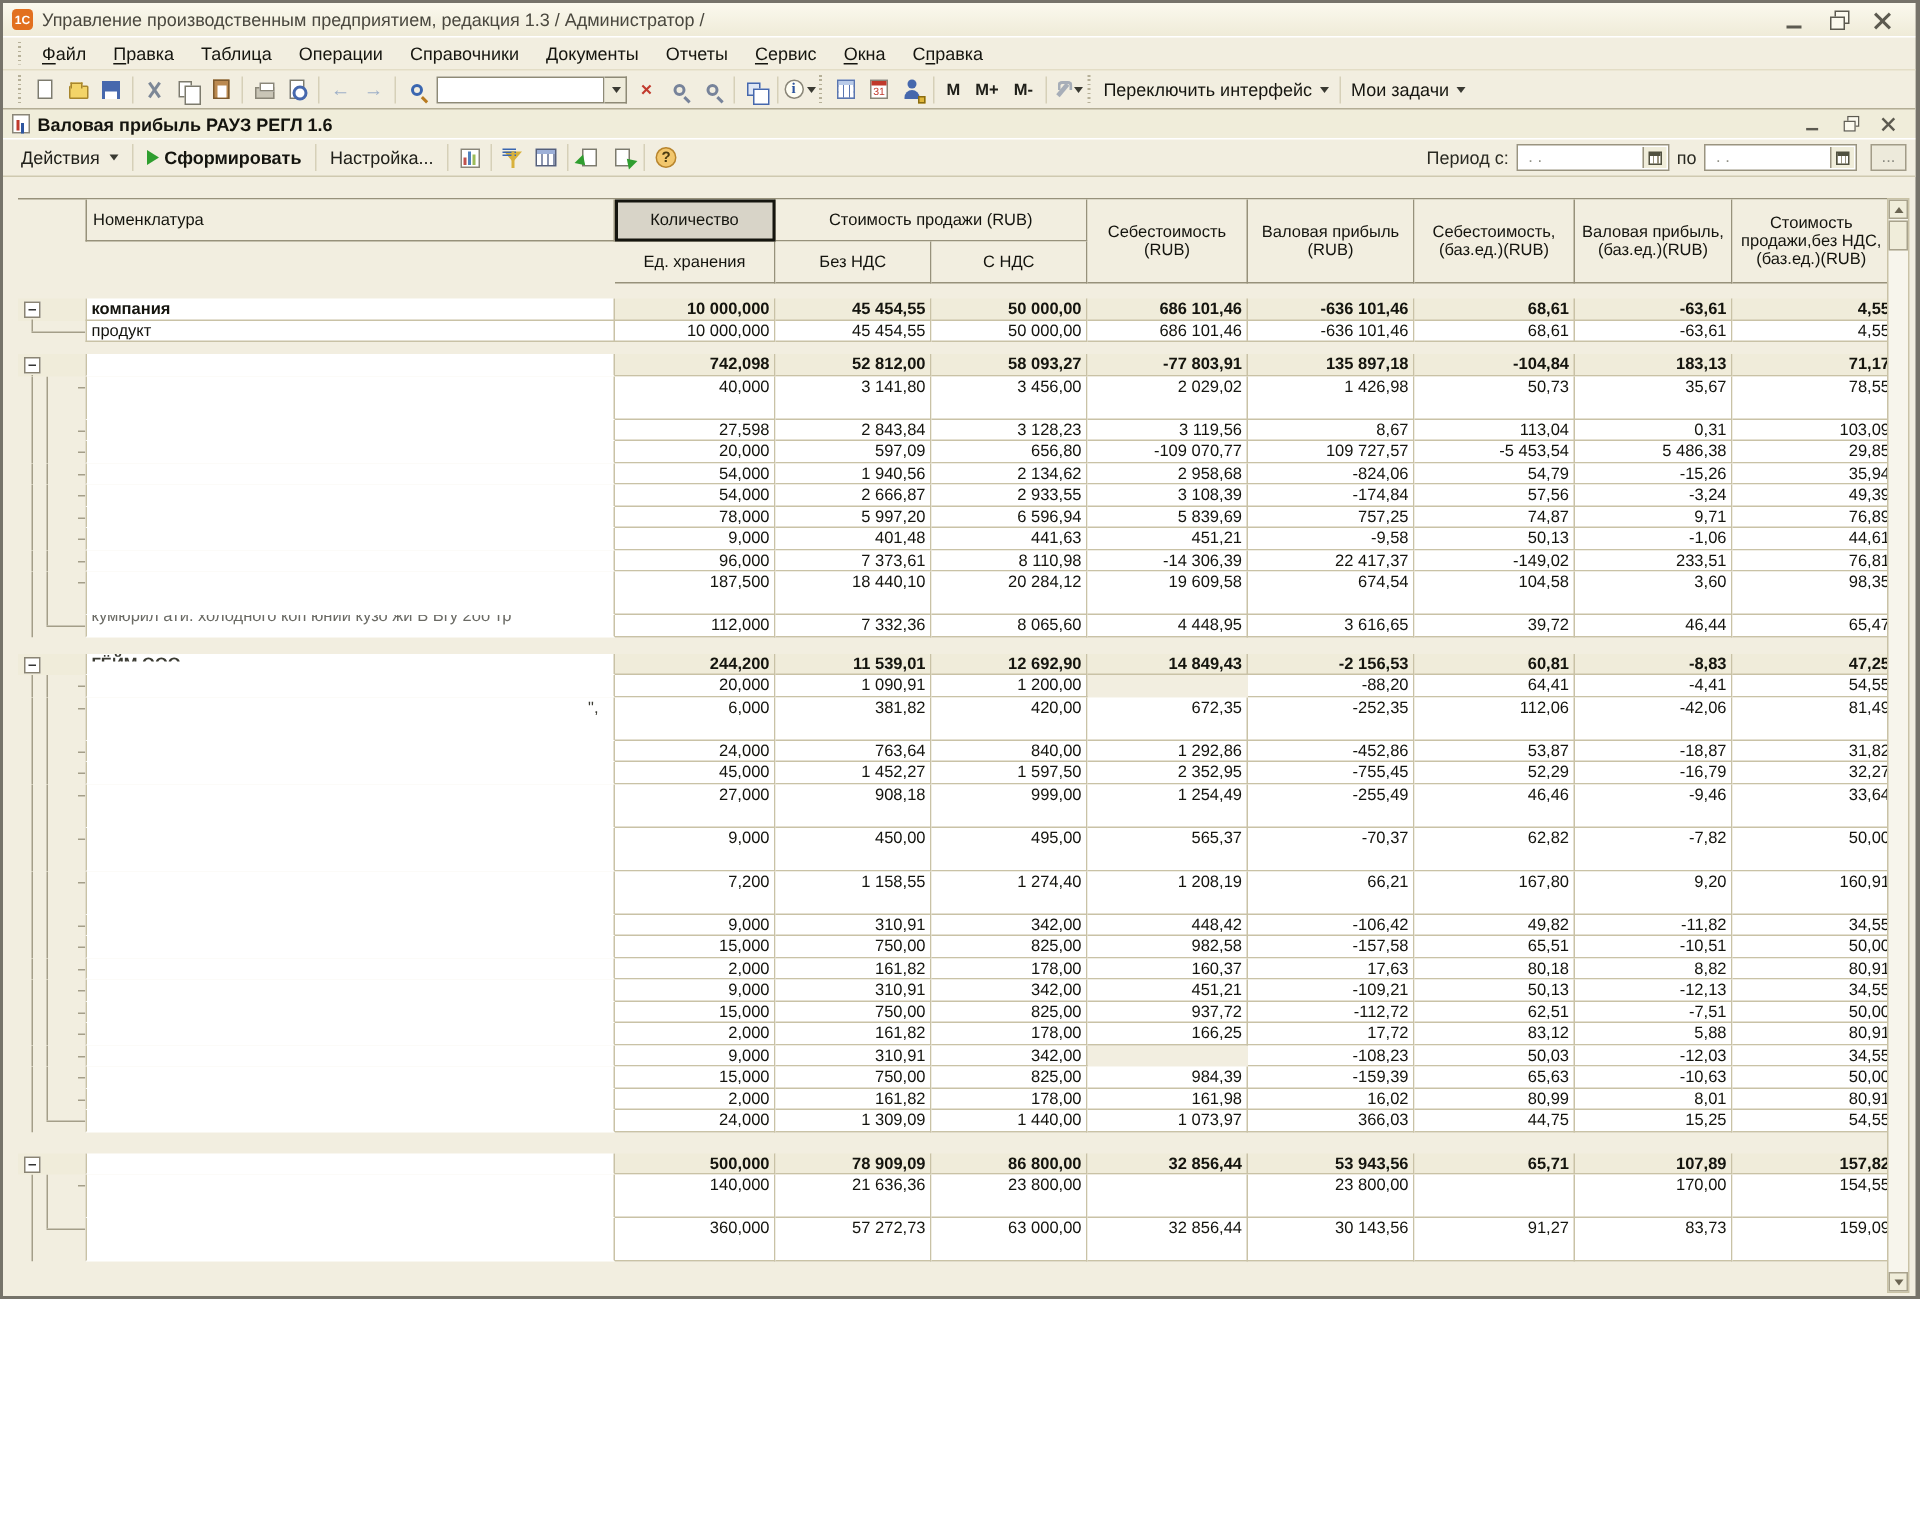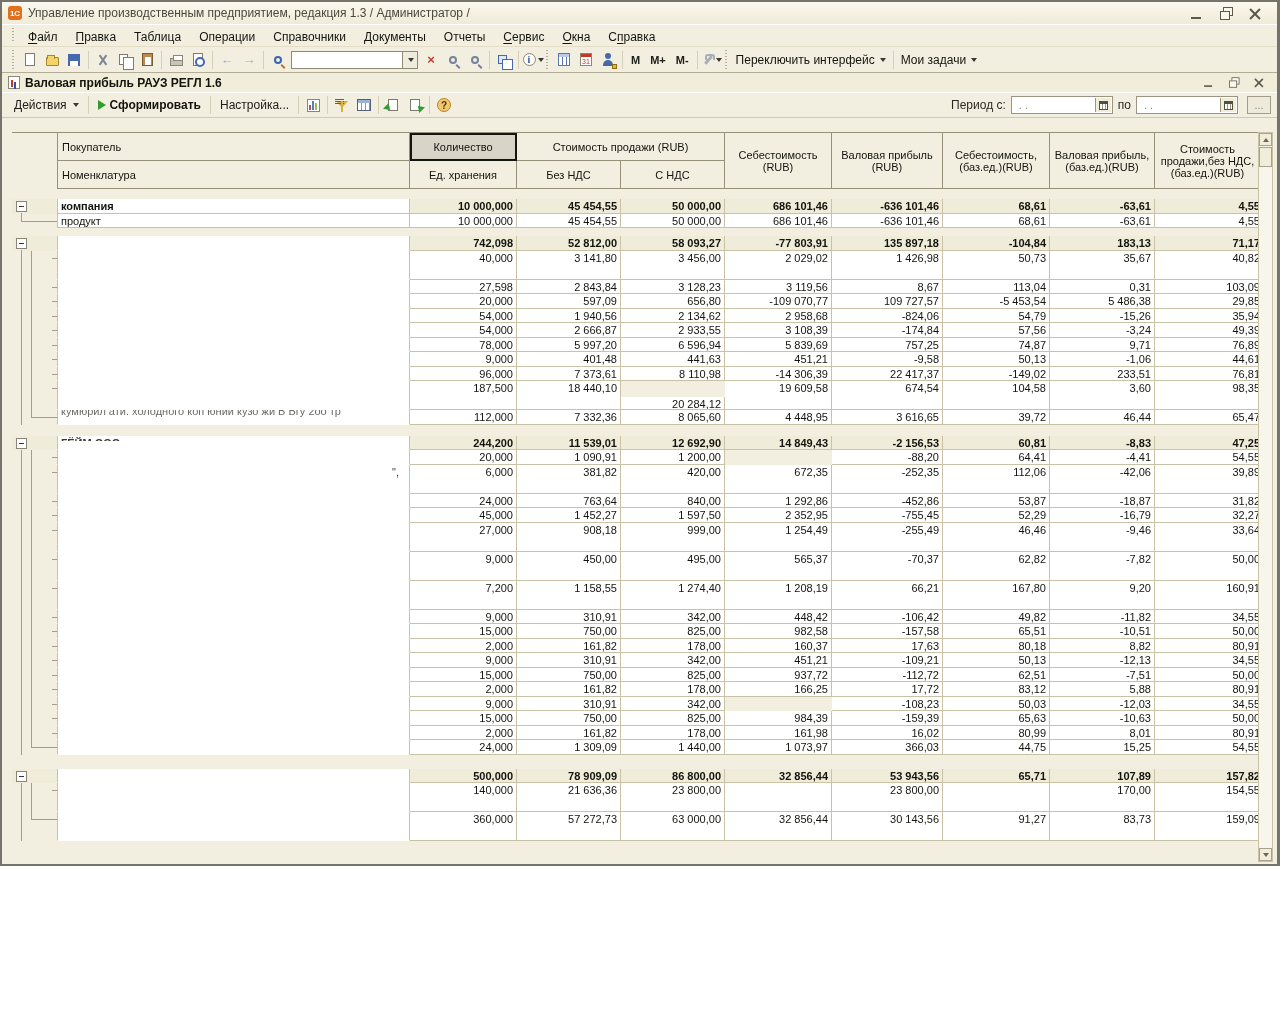--- a/index.html
+++ b/index.html
@@ -346,21 +346,20 @@
           </div>
       </div>
       <div class="morebtn">...</div>
     </div>
   </div>
 
   <div class="grid">
     <div class="thead">
       <div class="tree-h"></div>
       <div class="hcol" style="width:353px">
-        <div class="hc h-left" style="width:353px">Покупатель</div>
         <div class="hc h-left" style="width:353px">Номенклатура</div>
       </div>
       <div class="hcol" style="width:107px">
         <div class="hc sel" style="width:107px">Количество</div>
         <div class="hc" style="width:107px">Ед. хранения</div>
       </div>
       <div class="hcol" style="width:208px">
         <div class="hc" style="width:208px">Стоимость продажи (RUB)</div>
         <div class="hrow">
           <div class="hc" style="width:104px">Без НДС</div>
@@ -428,21 +427,21 @@
             <div class="tick"></div>
           </div>
           <div class="tcell namecell nb" style="width: 353px;"></div>
           <div class="tcell num" style="width: 107px;">40,000</div>
           <div class="tcell num" style="width: 104px;">3 141,80</div>
           <div class="tcell num" style="width: 104px;">3 456,00</div>
           <div class="tcell num" style="width: 107px;">2 029,02</div>
           <div class="tcell num" style="width: 111px;">1 426,98</div>
           <div class="tcell num" style="width: 107px;">50,73</div>
           <div class="tcell num" style="width: 105px;">35,67</div>
-          <div class="tcell num" style="width: 106px; padding-right: 0px;">40,82</div>
+          <div class="tcell num" style="width: 106px; padding-right: 0px;">78,55</div>
         </div>
         <div class="trow" style="height: 14.5px;">
           <div class="tcell tree">
             <div class="l1"></div>
             <div class="l1 l2"></div>
             <div class="tick"></div>
           </div>
           <div class="tcell namecell nb" style="width: 353px;"></div>
           <div class="tcell num" style="width: 107px;">27,598</div>
           <div class="tcell num" style="width: 104px;">2 843,84</div>
@@ -551,21 +550,21 @@
         </div>
         <div class="trow" style="height: 29px;">
           <div class="tcell tree">
             <div class="l1"></div>
             <div class="l1 l2"></div>
             <div class="tick"></div>
           </div>
           <div class="tcell namecell nb" style="width: 353px;"></div>
           <div class="tcell num" style="width: 107px;">187,500</div>
           <div class="tcell num" style="width: 104px;">18 440,10</div>
-          <div class="tcell num" style="width: 104px; margin-top: 16px;">20 284,12</div>
+          <div class="tcell num" style="width: 104px;">20 284,12</div>
           <div class="tcell num" style="width: 107px;">19 609,58</div>
           <div class="tcell num" style="width: 111px;">674,54</div>
           <div class="tcell num" style="width: 107px;">104,58</div>
           <div class="tcell num" style="width: 105px;">3,60</div>
           <div class="tcell num" style="width: 106px; padding-right: 0px;">98,35</div>
         </div>
         <div class="trow" style="height: 14.5px;">
           <div class="tcell tree">
             <div class="l1"></div>
             <div class="l1 l2 half"></div>
@@ -628,21 +627,21 @@
           <div class="tcell namecell nb" style="width: 353px;">
             <div class="quote">",</div>
           </div>
           <div class="tcell num" style="width: 107px;">6,000</div>
           <div class="tcell num" style="width: 104px;">381,82</div>
           <div class="tcell num" style="width: 104px;">420,00</div>
           <div class="tcell num" style="width: 107px;">672,35</div>
           <div class="tcell num" style="width: 111px;">-252,35</div>
           <div class="tcell num" style="width: 107px;">112,06</div>
           <div class="tcell num" style="width: 105px;">-42,06</div>
-          <div class="tcell num" style="width: 106px; padding-right: 0px;">39,89</div>
+          <div class="tcell num" style="width: 106px; padding-right: 0px;">81,49</div>
         </div>
         <div class="trow" style="height: 14.5px;">
           <div class="tcell tree">
             <div class="l1"></div>
             <div class="l1 l2"></div>
             <div class="tick"></div>
           </div>
           <div class="tcell namecell nb" style="width: 353px;"></div>
           <div class="tcell num" style="width: 107px;">24,000</div>
           <div class="tcell num" style="width: 104px;">763,64</div>

